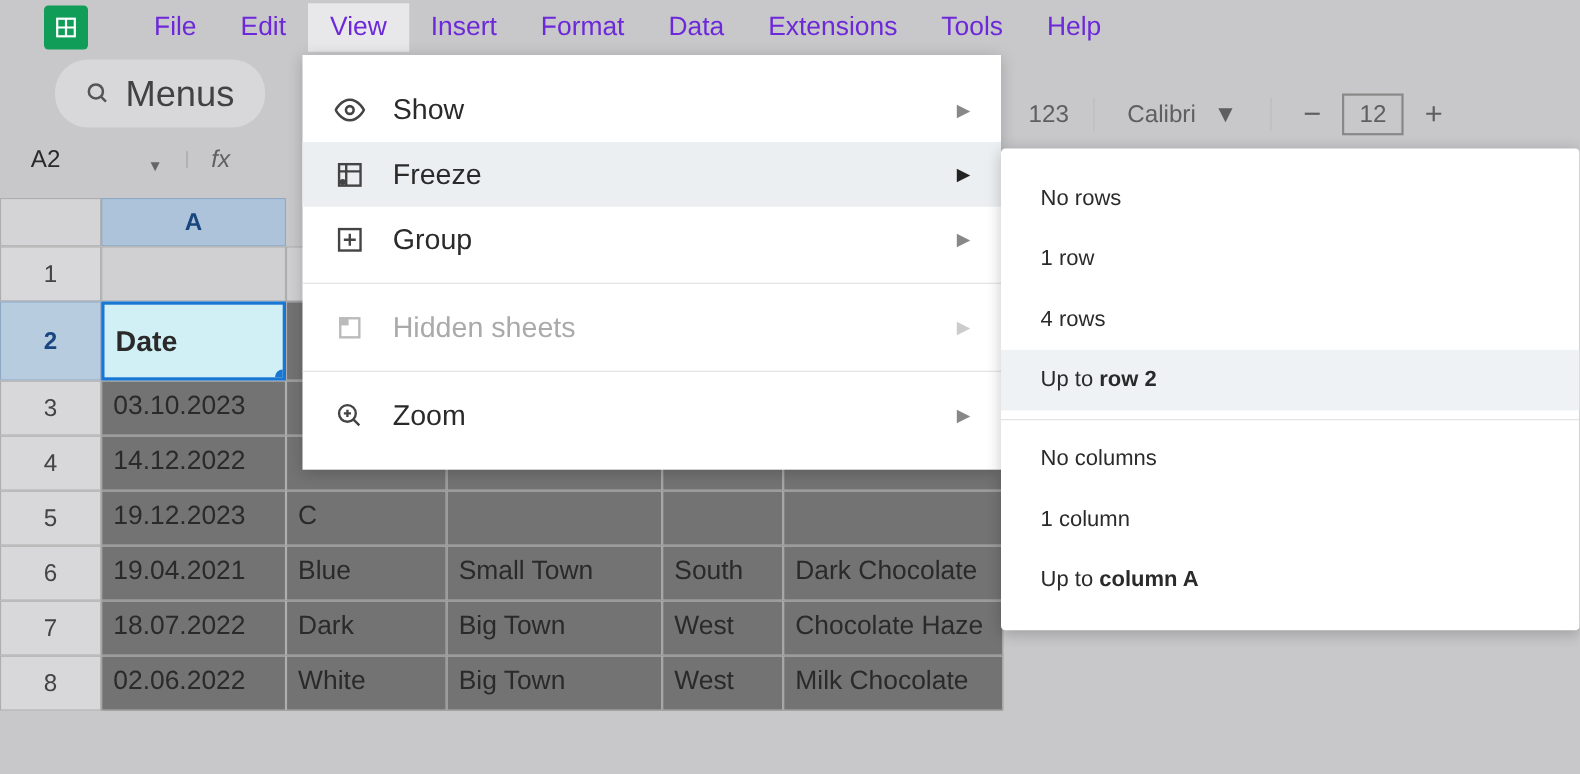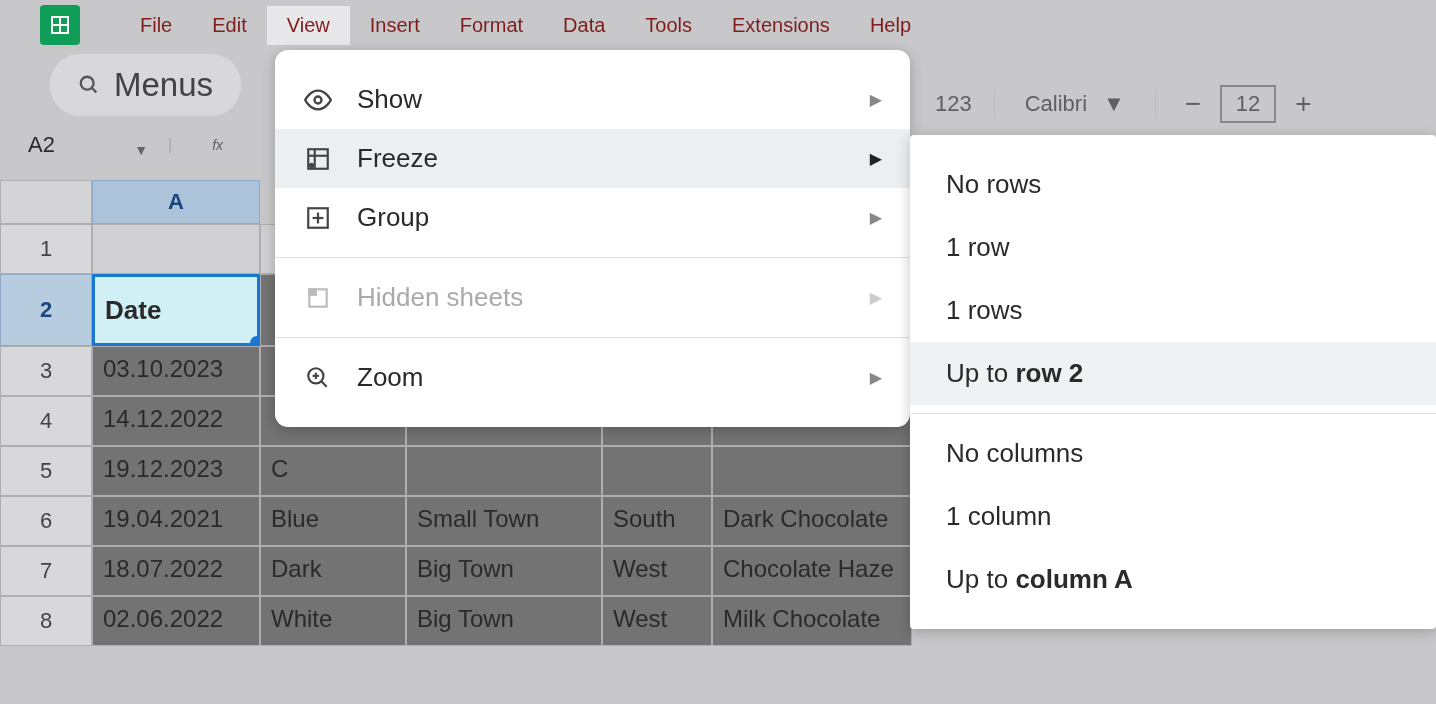--- a/index.html
+++ b/index.html
@@ -1,34 +1,34 @@
 <!DOCTYPE html>
 <html><head>
   <meta charset="utf-8">
   <style>
     * { margin: 0; padding: 0; box-sizing: border-box; font-family: Arial, sans-serif; }
     body { background: #c8c8ca; width: 1436px; height: 704px; overflow: hidden; position: relative; }
     
     .menubar { display: flex; align-items: center; height: 50px; padding-left: 40px; gap: 0; }
     .logo { width: 40px; height: 40px; background: #0f9d58; border-radius: 4px; display: flex; align-items: center; justify-content: center; margin-right: 40px; }
     .logo svg { width: 24px; height: 24px; }
-    .menu-item { padding: 8px 20px; font-size: 20px; color: #7f1d1d; cursor: pointer; }
+    .menu-item { padding: 8px 20px; font-size: 24px; color: #6d28d9; cursor: pointer; }
     .menu-item.active { background: #e8e8ea; }
     
     .toolbar-row { display: flex; align-items: center; height: 70px; padding-left: 50px; gap: 15px; }
     .menus-pill { background: #d8d8da; border-radius: 30px; padding: 12px 28px; display: flex; align-items: center; gap: 14px; font-size: 33px; color: #424242; }
     .toolbar-right { position: absolute; left: 935px; top: 85px; display: flex; align-items: center; gap: 22px; font-size: 22px; color: #5f5f5f; }
     .font-select { display: flex; align-items: center; gap: 16px; padding: 0 8px; }
     .size-control { display: flex; align-items: center; gap: 12px; }
     .size-box { border: 2px solid #888; padding: 4px 14px; font-size: 22px; }
     .size-btn { width: 30px; font-size: 28px; text-align: center; color: #5f5f5f; }
     
     .cell-ref-row { display: flex; align-items: center; height: 50px; padding-left: 28px; gap: 20px; }
     .cell-ref { font-size: 22px; color: #2a2a2a; width: 120px; display: flex; align-items: flex-end; justify-content: space-between; }
-    .fx { font-style: italic; color: #606060; font-size: 14px; margin-left: 20px; }
+    .fx { font-style: italic; color: #606060; font-size: 22px; }
     
     .sheet-area { position: relative; margin-top: 10px; }
     .col-headers { display: flex; height: 44px; }
     .corner-cell { width: 92px; background: #d4d4d6; border: 1px solid #aeaeae; }
     .col-header { background: #b8cce0; border: 1px solid #8fa8c4; display: flex; align-items: center; justify-content: center; font-size: 22px; color: #1a4680; font-weight: bold; }
     .col-header.a { width: 168px; background: #adc3da; }
     
     .data-rows { }
     .row { display: flex; height: 50px; }
     .row-header { width: 92px; background: #d8d8da; border: 1px solid #aeaeae; display: flex; align-items: center; justify-content: center; font-size: 22px; color: #444; }
@@ -38,31 +38,31 @@
     .cell.w-b { width: 146px; }
     .cell.w-c { width: 196px; }
     .cell.w-d { width: 110px; }
     .cell.w-e { width: 200px; }
     .row.r1 .cell { background: #d0d0d2; }
     .row.header-row { height: 72px; }
     .row.header-row .cell { font-size: 26px; font-weight: bold; padding-top: 18px; }
     .cell.selected { background: #d0f0f5; border: 3px solid #1976d2; position: relative; }
     .sel-handle { position: absolute; right: -7px; bottom: -7px; width: 14px; height: 14px; background: #1976d2; border-radius: 50%; }
     
-    .dropdown-menu { position: absolute; left: 275px; top: 50px; width: 635px; background: white; border-radius: 13px; box-shadow: 0 3px 14px rgba(0,0,0,0.22); padding: 20px 0; z-index: 10; }
+    .dropdown-menu { position: absolute; left: 275px; top: 50px; width: 635px; background: white; border-radius: 0; box-shadow: 0 3px 14px rgba(0,0,0,0.22); padding: 20px 0; z-index: 10; }
     .dd-item { display: flex; align-items: center; padding: 14px 28px; font-size: 26px; color: #2a2a2a; gap: 24px; cursor: pointer; }
     .dd-item.highlighted { background: #eceff1; }
     .dd-item.disabled { color: #aaa; }
     .dd-icon { width: 30px; display: flex; align-items: center; justify-content: center; }
     .dd-label { flex: 1; }
     .dd-arrow { color: #888; font-size: 16px; }
     .dd-sep { height: 1px; background: #e0e0e0; margin: 10px 0; }
     
     .submenu { position: absolute; left: 910px; top: 135px; width: 526px; background: white; border-radius: 4px; box-shadow: 0 3px 14px rgba(0,0,0,0.22); padding: 18px 0; z-index: 11; }
-    .sm-item { padding: 16px 36px; font-size: 26px; color: #2a2a2a; cursor: pointer; }
+    .sm-item { padding: 16px 36px; font-size: 20px; color: #2a2a2a; cursor: pointer; }
     .sm-item.highlighted { background: #eff2f4; }
     .sm-sep { height: 1px; background: #e0e0e0; margin: 8px 0; }
     .sm-item b { font-weight: bold; }
     
     .vsep { width: 1px; height: 30px; background: #bbb; }
   </style>
 </head>
 <body>
 
 <div class="menubar">
@@ -72,22 +72,22 @@
         <line x1="4" y1="12" x2="20" y2="12" stroke="white" stroke-width="2"></line>
         <line x1="12" y1="4" x2="12" y2="20" stroke="white" stroke-width="2"></line>
       </svg>
   </div>
   <div class="menu-item">File</div>
   <div class="menu-item">Edit</div>
   <div class="menu-item active">View</div>
   <div class="menu-item">Insert</div>
   <div class="menu-item">Format</div>
   <div class="menu-item">Data</div>
+  <div class="menu-item">Extensions</div>
   <div class="menu-item">Tools</div>
-  <div class="menu-item">Extensions</div>
   <div class="menu-item">Help</div>
 </div>
 
 <div class="toolbar-row">
   <div class="menus-pill">
     <span><svg width="22" height="22" viewBox="0 0 24 24" fill="none" stroke="#555" stroke-width="2.5">
           <circle cx="10" cy="10" r="7"></circle>
           <line x1="20" y1="20" x2="15" y2="15"></line>
         </svg></span>
     <span>Menus</span>
@@ -247,19 +247,19 @@
         </svg>
       </span>
     <span class="dd-label">Zoom</span>
     <span class="dd-arrow">▶</span>
   </div>
 </div>
 
 <div class="submenu">
   <div class="sm-item">No rows</div>
   <div class="sm-item">1 row</div>
-  <div class="sm-item">1 rows</div>
+  <div class="sm-item">4 rows</div>
   <div class="sm-item highlighted"><span>Up to </span><b>row 2</b></div>
   <div class="sm-sep"></div>
   <div class="sm-item">No columns</div>
   <div class="sm-item">1 column</div>
   <div class="sm-item"><span>Up to </span><b>column A</b></div>
 </div>
 
 </body></html>

